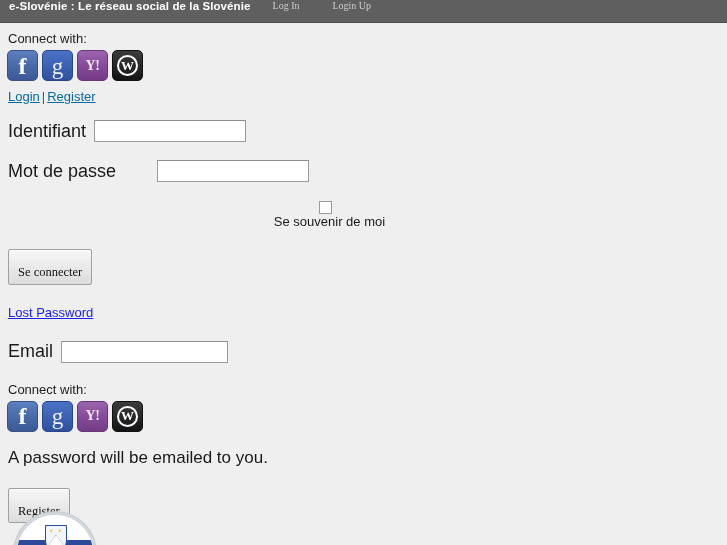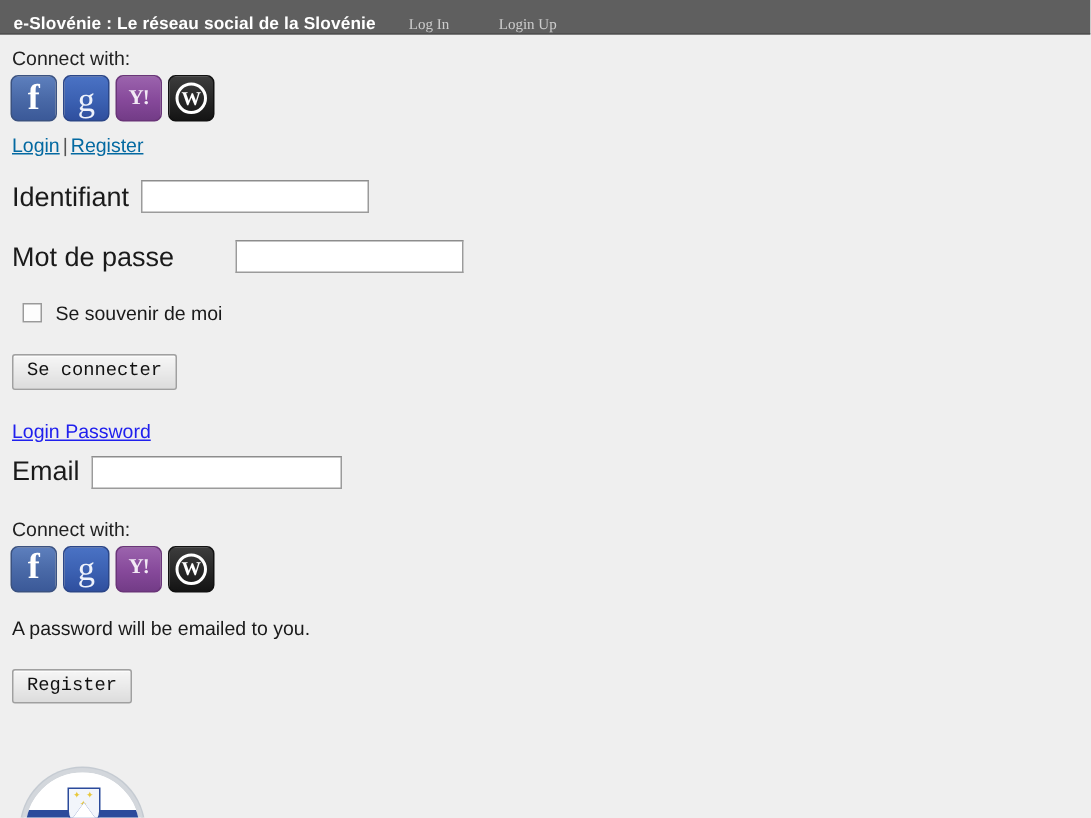--- a/index.html
+++ b/index.html
@@ -19,21 +19,21 @@
 
   
   #adminbar {
     position: absolute;
     left: 0; top: 0;
     width: 727px;
     height: 23px;
     background: #5f5f5f;
     border-bottom: 1px solid #4f4f4f;
     display: flex;
-    align-items: flex-end;
+    align-items: flex-start;
     box-sizing: border-box;
   }
   #adminbar .site-title {
     color: #ffffff;
     font-size: 11.5px;
     font-weight: bold;
     padding-left: 9px;
     letter-spacing: 0.1px;
     white-space: nowrap;
   }
@@ -185,62 +185,63 @@
     font-family: "Liberation Sans", sans-serif;
     font-size: 13px;
     padding: 0 3px;
     color: #111;
     outline: none;
   }
 
   .checkbox-row {
     display: flex;
     align-items: center;
-    padding-left: 15px;
+    padding-left: 4px;
+    flex-direction: column;
   }
   .cbox {
     width: 13px;
     height: 13px;
     border: 1px solid #9a9a9a;
     background: #fdfdfd;
     box-sizing: border-box;
     display: inline-block;
   }
   .checkbox-row .cb-label {
     font-size: 13px;
     margin-left: 9px;
     color: #1a1a1a;
   }
 
   .btn {
-    font-family: Liberation Mono, monospace;
+    font-family: Liberation Serif, serif;
     font-size: 12.5px;
     color: #111111;
     background: linear-gradient(180deg, #f6f6f6 0%, #ebebeb 45%, #dcdcdc 100%);
     border: 1px solid #a0a0a0;
     border-radius: 2px;
-    padding: 4px 9px 5px 9px;
+    padding: 16px 9px 5px 9px;
     margin-left: 8px;
     cursor: pointer;
     line-height: 1;
     box-shadow: 0 1px 0 rgba(255,255,255,0.7) inset;
   }
 
   .plain-link {
     padding-left: 8px;
     font-size: 13px;
   }
   .plain-link a {
     color: #2020ee;
     text-decoration: underline;
   }
 
   .note {
     padding-left: 8px;
-    font-size: 13px;
+    font-size: 17px;
     color: #1a1a1a;
   }
 
   
   #site-logo {
     position: absolute;
     left: 14px;
     top: 512px;
     width: 76px;
     height: 76px;
@@ -329,28 +330,28 @@
     <div class="checkbox-row" style="margin-top:19px;">
       <span class="cbox"></span>
       <span class="cb-label">Se souvenir de moi</span>
     </div>
 
     <div style="margin-top:20px;">
       <button type="button" class="btn">Se connecter</button>
     </div>
 
     <div class="plain-link" style="margin-top:20px;">
-      <a href="#">Login Password</a>
+      <a href="#">Lost Password</a>
     </div>
   </div>
 
   <div>
 
 
-    <div class="field-row" style="margin-top:9px;">
+    <div class="field-row" style="margin-top:21px;">
       <label>Email</label>
       <input type="text" class="txtinput" style="width: 167px;" value="">
     </div>
 
     <div class="connect-label" style="margin-top:19px;">Connect with:</div>
 
     <div class="social-row">
       <a href="#" class="social-ico ico-facebook"></a>
       <a href="#" class="social-ico ico-google"></a>
       <a href="#" class="social-ico ico-yahoo"></a>

